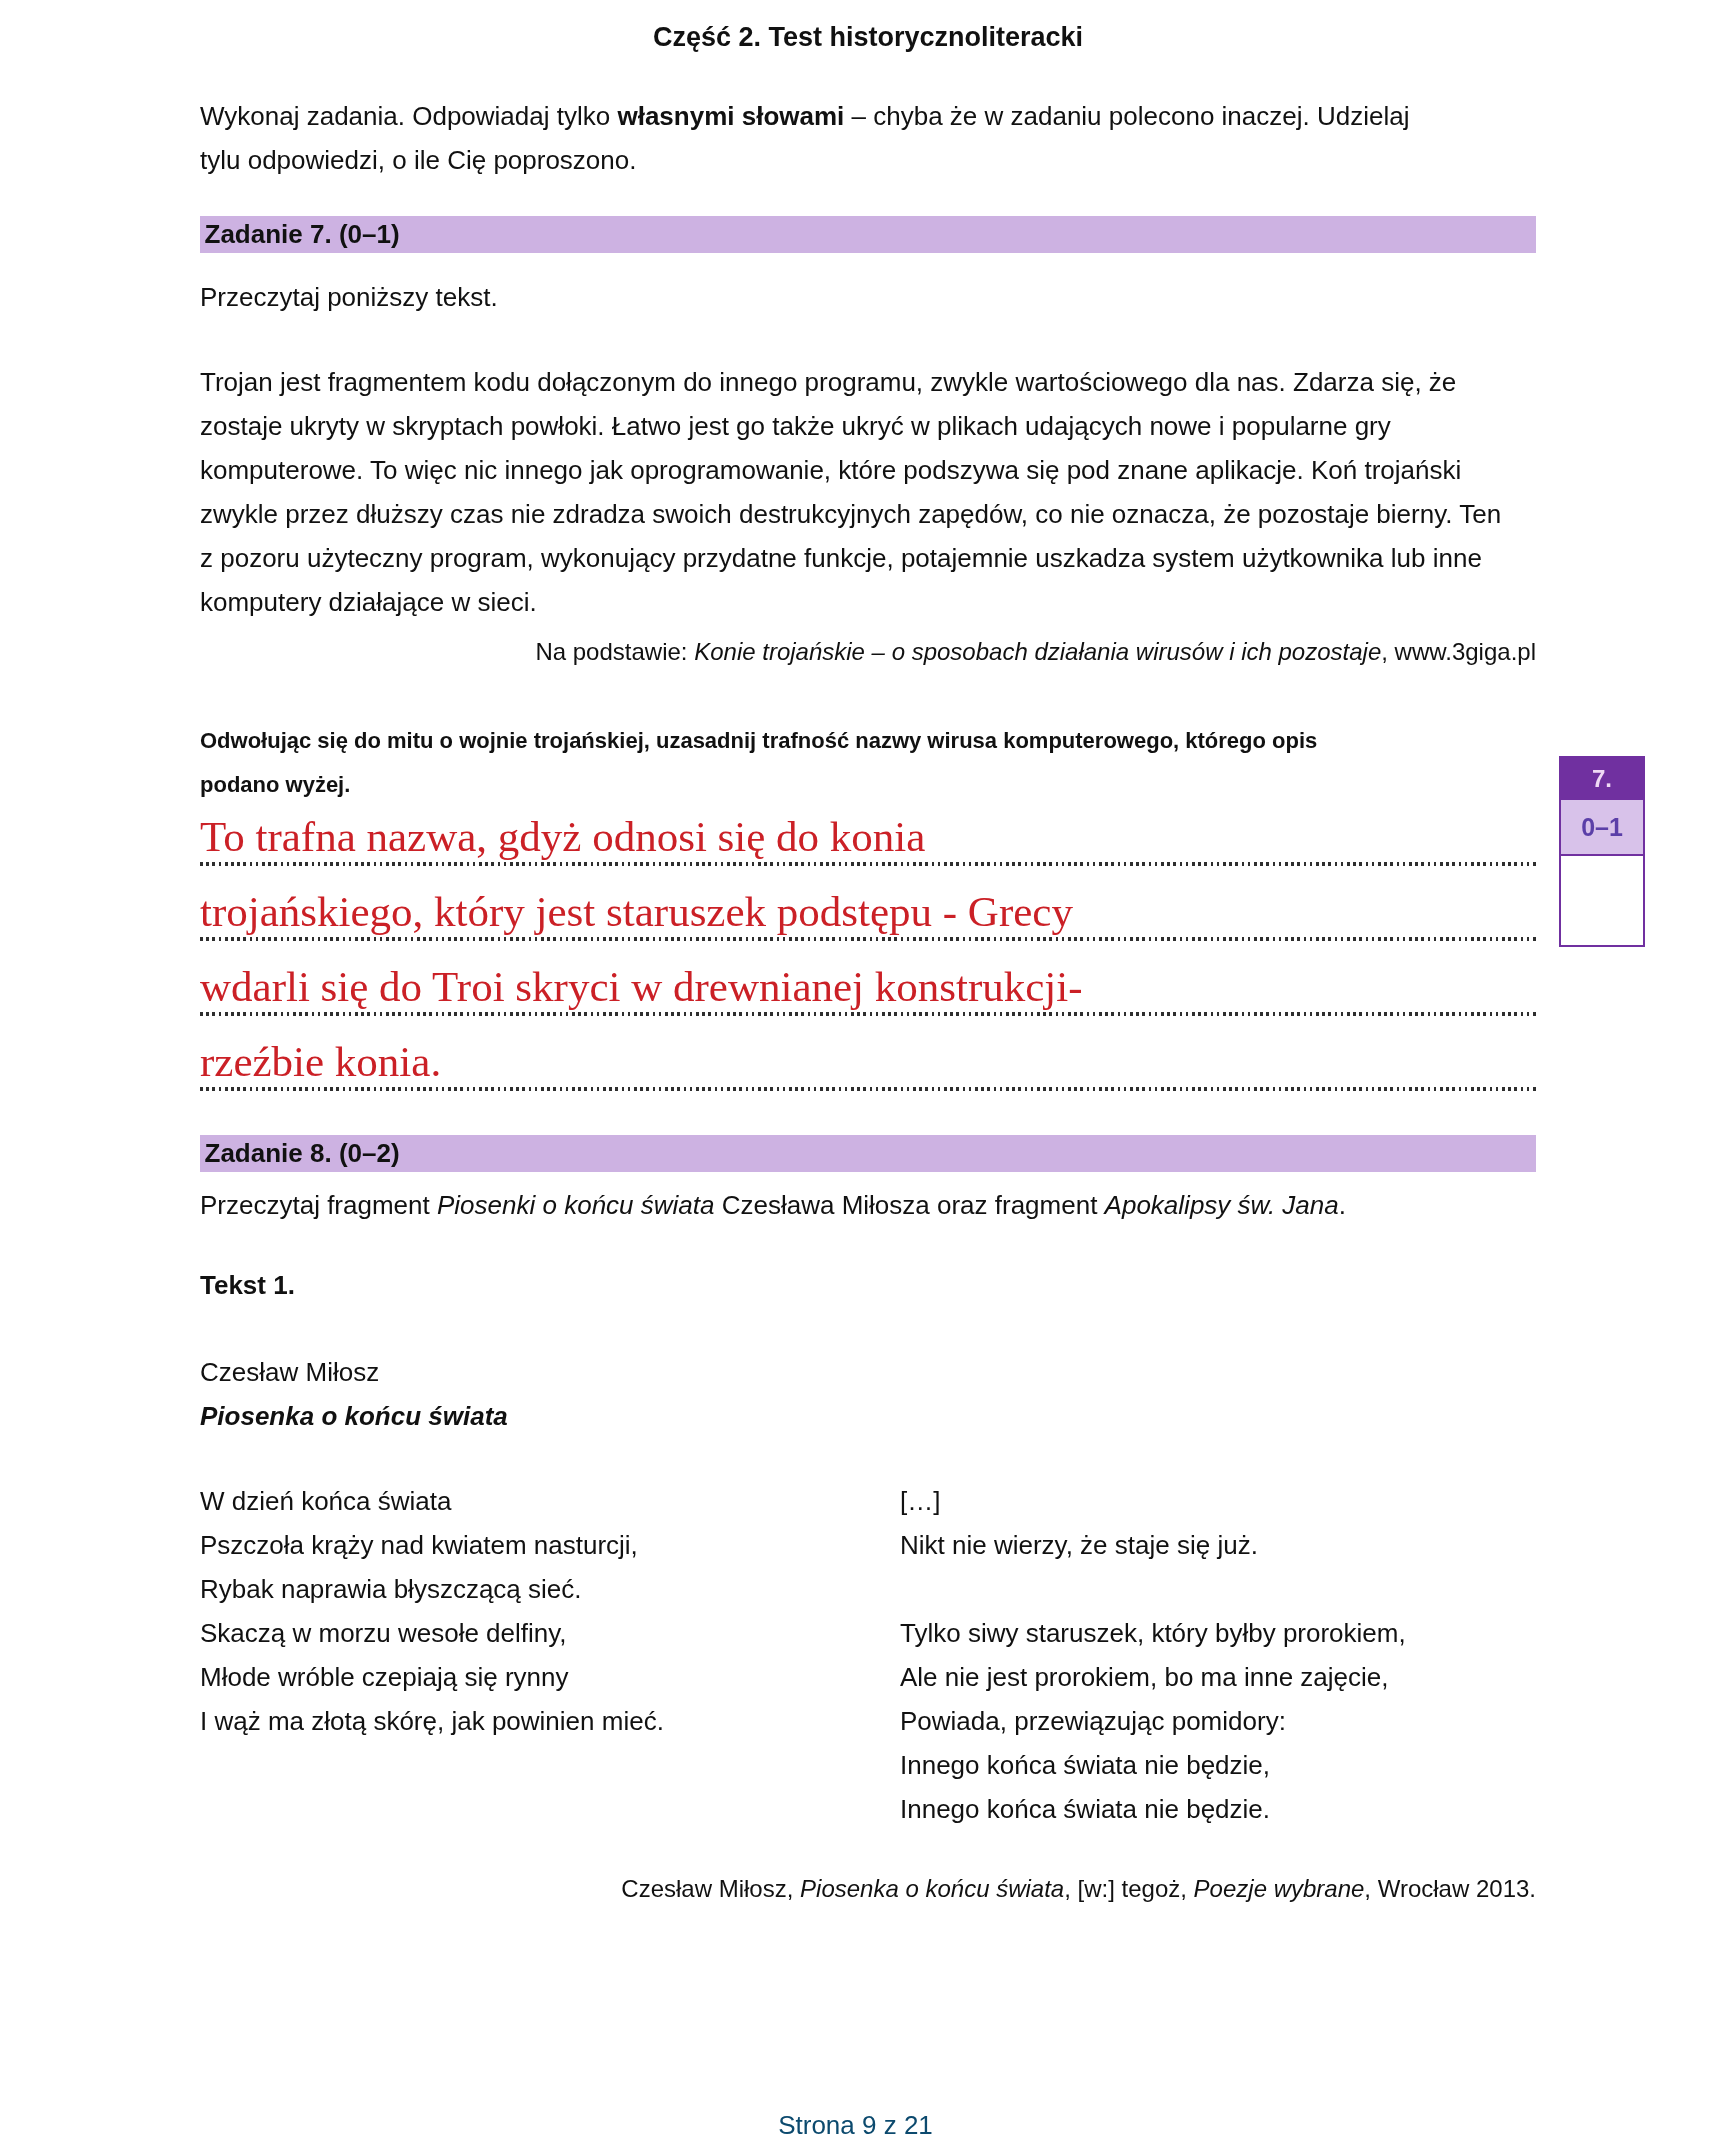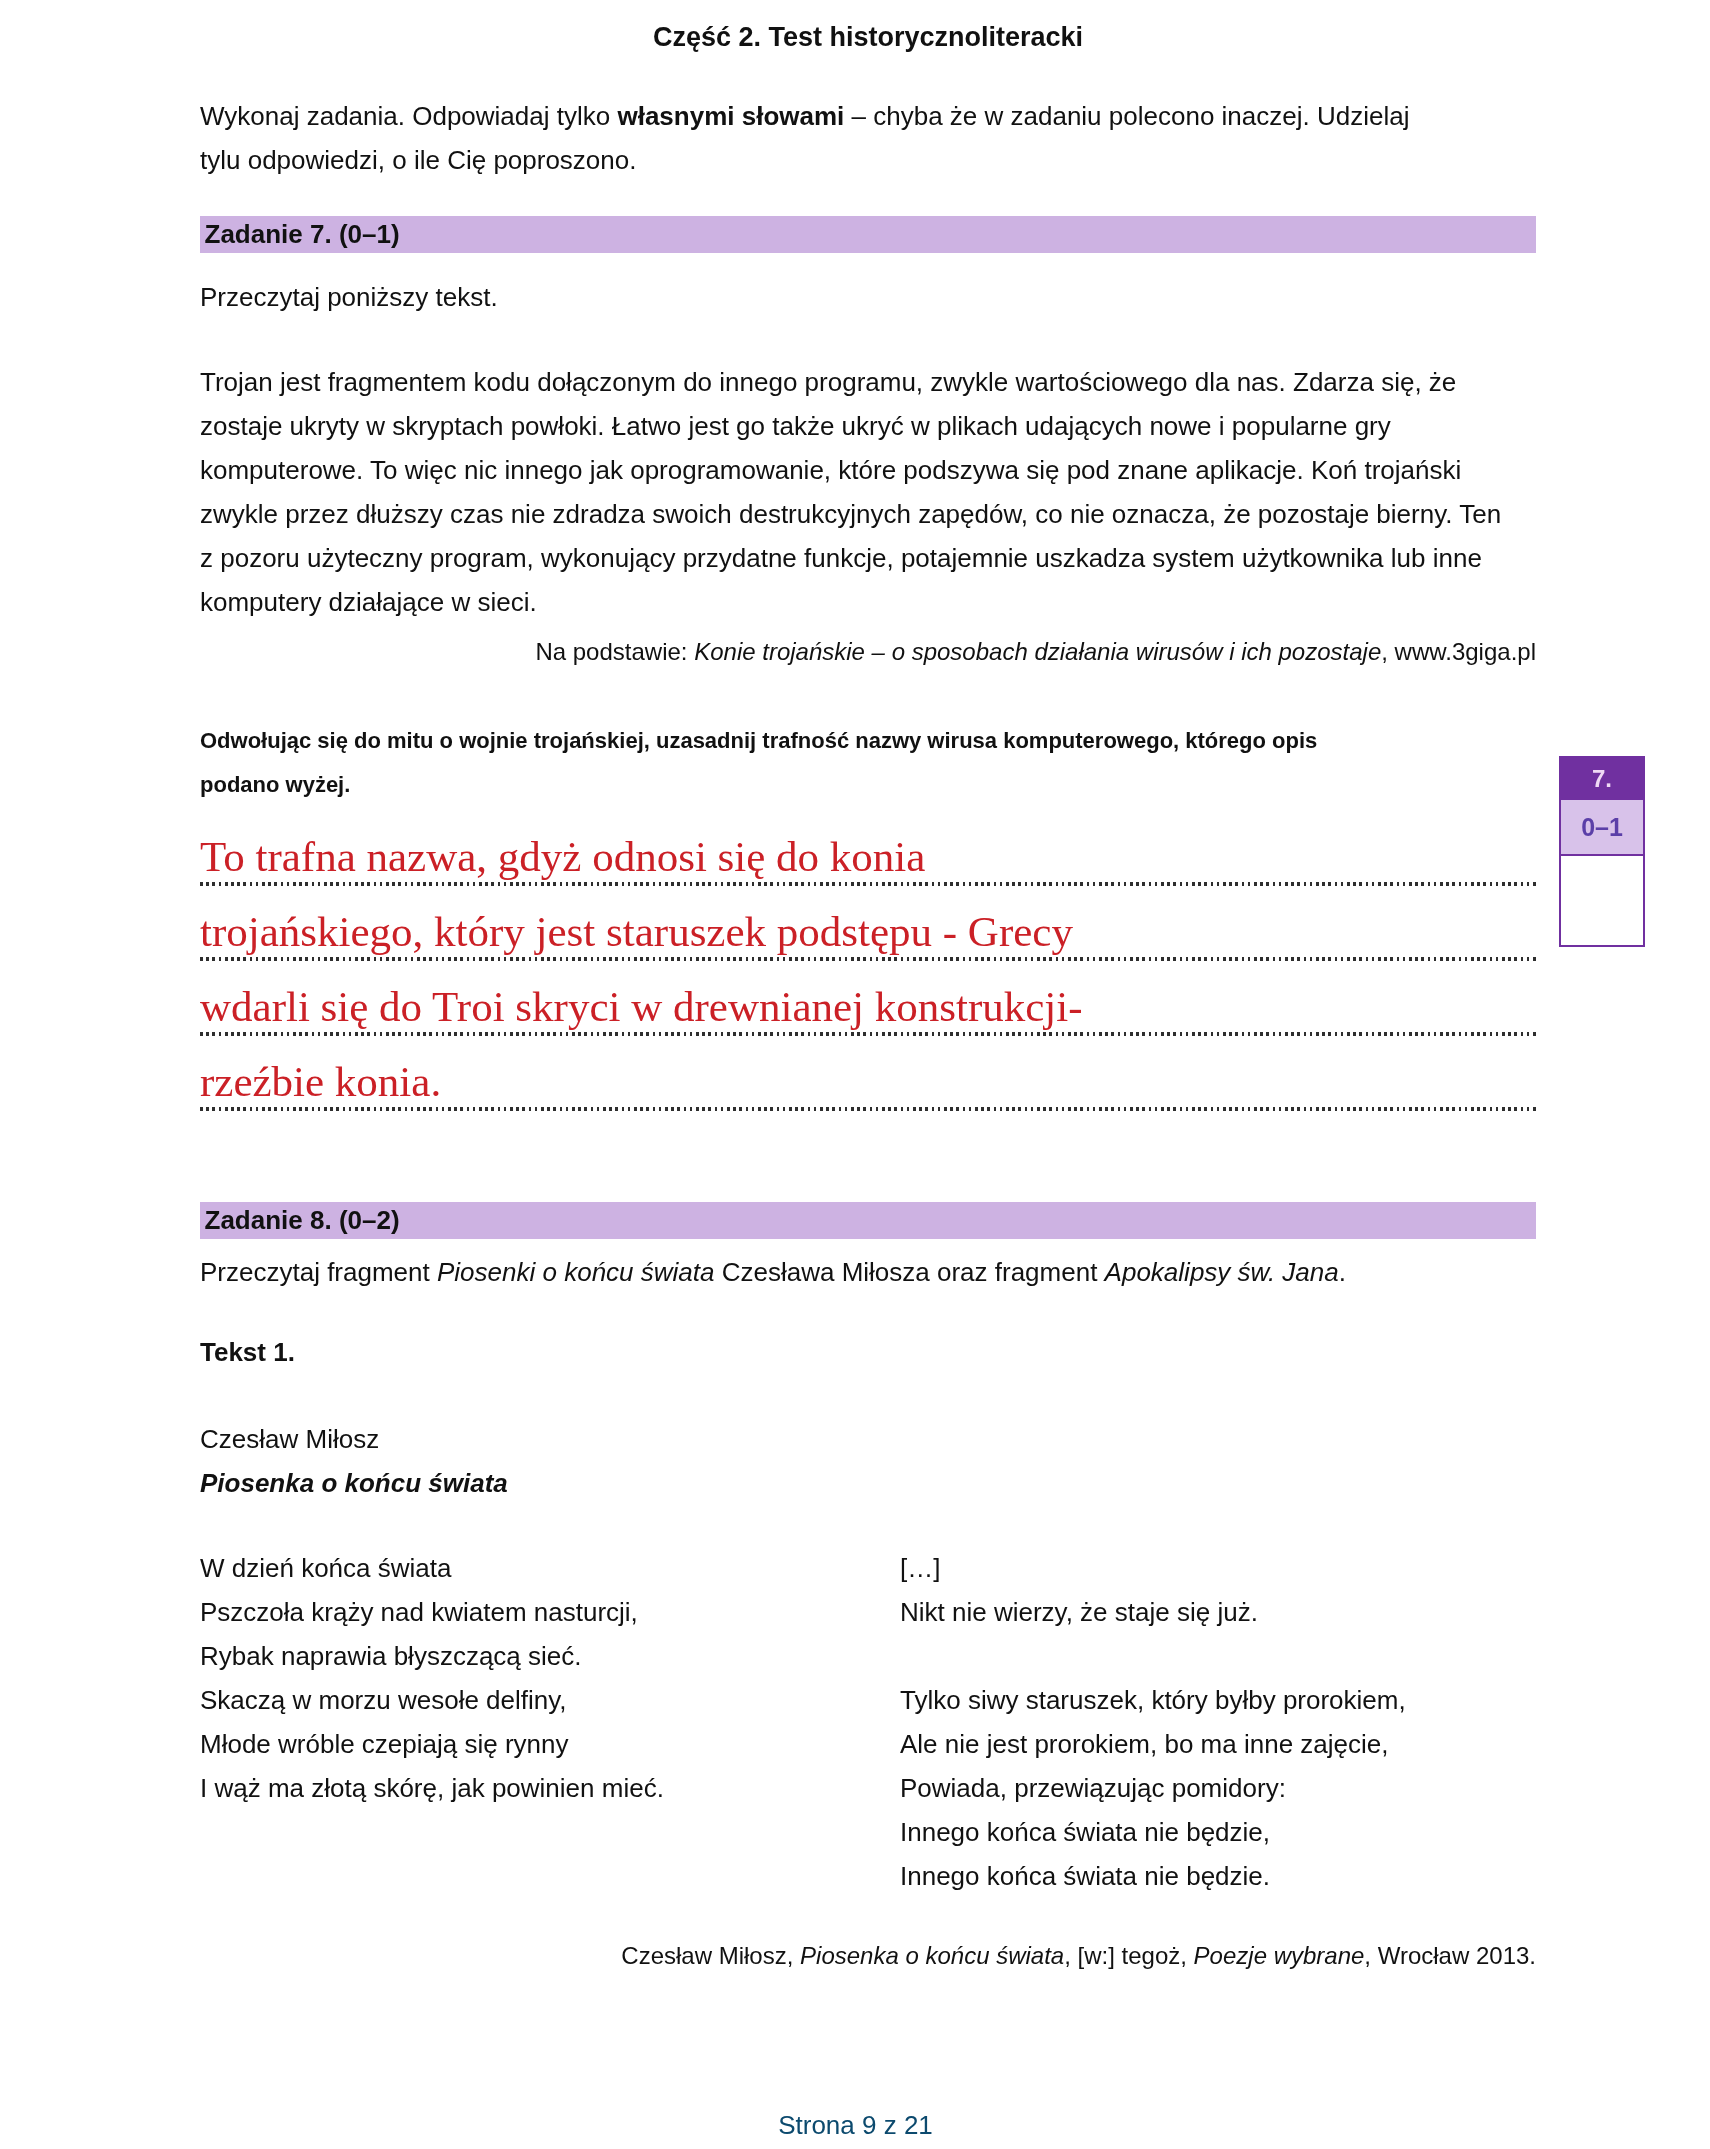--- a/index.html
+++ b/index.html
@@ -6,34 +6,34 @@
   html,body { width:1711px; height:2149px; background:#ffffff; }
   body { font-family:"Liberation Sans", sans-serif; color:#111; position:relative; overflow:hidden; }
 
   .content { position:absolute; left:200px; top:0; width:1336px; }
 
   .doc-title { margin-top:22px; font-size:27px; font-weight:bold; text-align:center; line-height:30px; }
 
   .instructions { margin-top:42px; font-size:26px; line-height:44px; max-width:1221px; }
 
   .task-bar { margin-top:34px; height:37px; background:#CDB2E2; font-size:26px; font-weight:bold; line-height:37px; padding-left:4.5px; }
-  .task-bar.z8 { margin-top:91px; }
+  .task-bar.z8 { margin-top:44px; }
 
   .task-intro { margin-top:22px; font-size:26px; line-height:44px; }
 
   .passage { margin-top:41px; font-size:26px; line-height:44px; max-width:1310px; }
 
   .attrib { margin-top:12.5px; font-size:24px; line-height:30px; text-align:right; }
   .attrib .it, .it { font-style:italic; }
 
   .question { margin-top:52px; font-size:22px; line-height:44px; font-weight:bold; max-width:1176px; }
 
   .answer-area { margin-top:0; }
   .answer-row { position:relative; height:75px; }
-  .answer-row.first { height:59px;margin-top:20px; }
+  .answer-row.first { height:59px; }
   .answer-red { position:absolute; left:0; bottom:8px; font-family:"Liberation Serif", serif; font-size:43px; line-height:1; color:#CB2026; white-space:nowrap; }
   .dotline { position:absolute; left:0; right:0; bottom:0; height:3.6px;
              background-image:repeating-linear-gradient(90deg,#2e2e2e 0 2.7px, transparent 2.7px 6.2px); }
 
   .task8-intro { margin-top:11.6px; font-size:26px; line-height:44px; max-width:1283px; }
 
   .text1-label { margin-top:36px; font-size:26px; line-height:44px; font-weight:bold; }
 
   .poem-head { margin-top:43px; font-size:26px; line-height:44px; }
   .poem-title { font-weight:bold; font-style:italic; }

